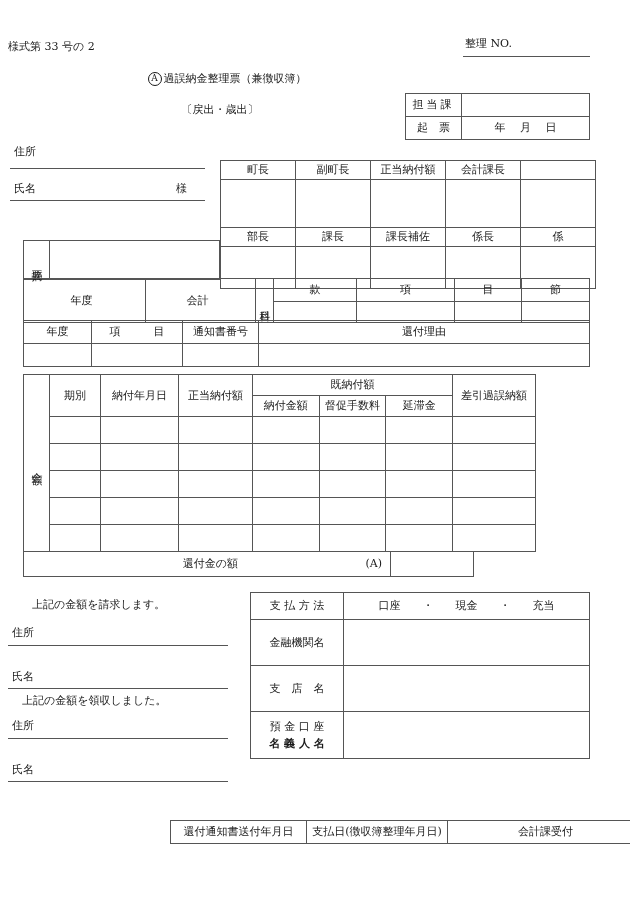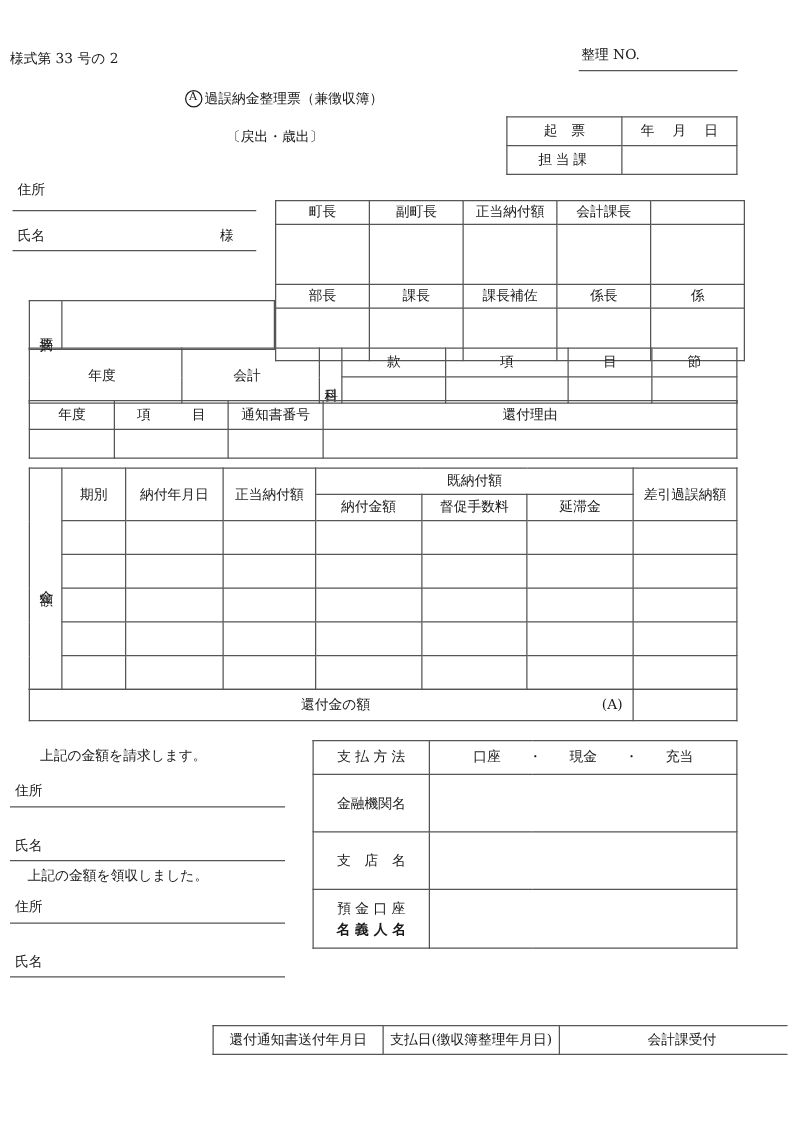--- a/index.html
+++ b/index.html
@@ -48,26 +48,26 @@
   </div>
   <div class="txt" style="text-align:center;margin-top:3px;">〔戻出・歳出〕</div>
 </div>
 
 <div class="abs txt" style="left:465px;top:37px;">整理 NO.</div>
 <div class="abs fline" style="left:463px;top:56px;width:127px;"></div>
 
 <table class="abs tbl" style="left:405px;top:93px;width:185px;">
   <tbody>
       <tr>
+    <td style="width:55px;height:22px;" class="sp1">担当課</td>
+    <td></td>
+  </tr>
+  <tr>
     <td style="height:22px;">起　票</td>
     <td>年　 月　 日</td>
-  </tr>
-  <tr>
-    <td style="width:55px;height:22px;" class="sp1">担当課</td>
-    <td></td>
   </tr>
 </tbody>
   </table>
 
 <div class="abs txt" style="left:14px;top:145px;">住所</div>
 <div class="abs fline" style="left:10px;top:168px;width:195px;"></div>
 <div class="abs txt" style="left:14px;top:182px;">氏名</div>
 <div class="abs txt" style="left:176px;top:182px;">様</div>
 <div class="abs fline" style="left:10px;top:200px;width:195px;"></div>
 
@@ -147,21 +147,21 @@
   </tr>
   <tr>
     <td style="height:22px;"></td>
     <td></td>
     <td></td>
     <td></td>
   </tr>
 </tbody>
   </table>
 
-<table class="abs tbl" style="left:23px;top:374px;width:567px;">
+<table class="abs tbl" style="left:23px;top:374px;width:513px;">
   <tbody>
       <tr>
     <td rowspan="8" style="width:25px;">
       <span class="vert">金額</span>
     </td>
     <td rowspan="2" style="width:50px;height:20px;">期別</td>
     <td rowspan="2" style="width:77px;">納付年月日</td>
     <td rowspan="2" style="width:73px;">正当納付額</td>
     <td colspan="3" style="height:20px;">既納付額</td>
     <td rowspan="2" style="width:82px;">差引過誤納額</td>
@@ -213,21 +213,21 @@
     <td></td>
     <td></td>
     <td></td>
     <td></td>
     <td></td>
     <td></td>
   </tr>
 </tbody>
   </table>
 
-<table class="abs tbl" style="left:23px;top:551px;width:567px;">
+<table class="abs tbl" style="left:23px;top:551px;width:451px;">
   <tbody>
       <tr>
     <td style="height:24px;position:relative;" class="left">
       <span>還付金の額</span>
       <span style="position:absolute;right:8px;top:50%;transform:translateY(-50%);">(A)</span>
     </td>
     <td style="width:82px;"></td>
   </tr>
 </tbody>
   </table>

